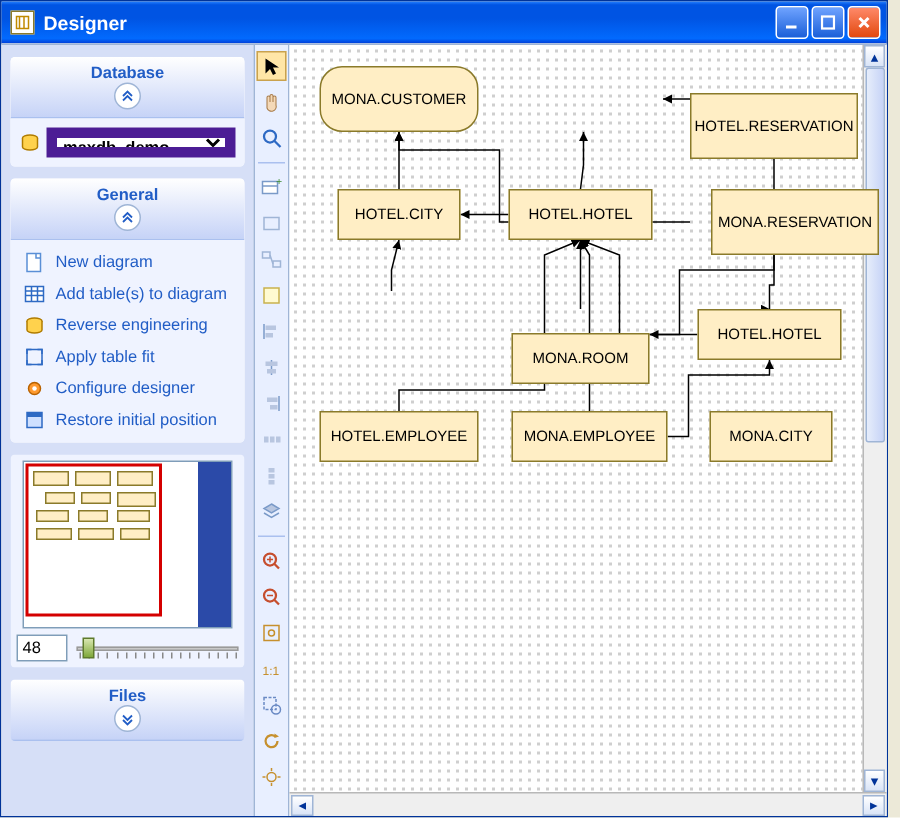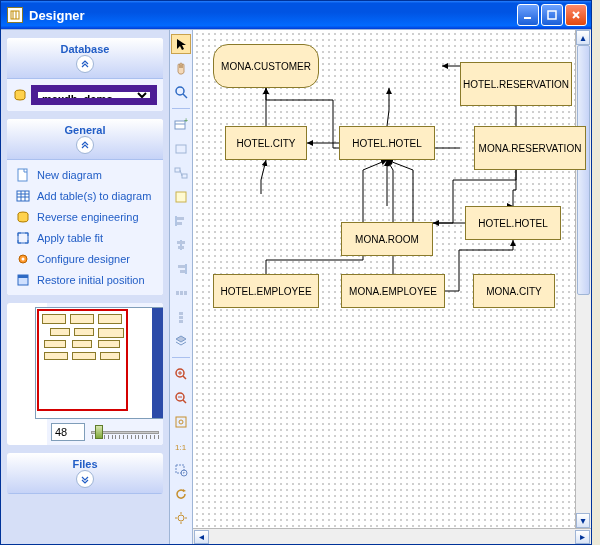--- a/index.html
+++ b/index.html
@@ -122,21 +122,20 @@
     padding: 1px 2px;
     cursor: pointer;
   }
   .action-item .mini-icon {
     width: 16px; height: 16px; flex-shrink: 0;
     display: flex; align-items: center; justify-content: center;
   }
   .nav-body {
     display: flex; flex-direction: column;
     padding: 4px;
-    margin-left: 40px;
   }
   .nav-preview {
     width: 140px; height: 112px;
     background: #fff;
     border: 1px solid #7f9db9;
     position: relative;
     align-self: center;
   }
   .nav-preview .viewport {
     position: absolute;

